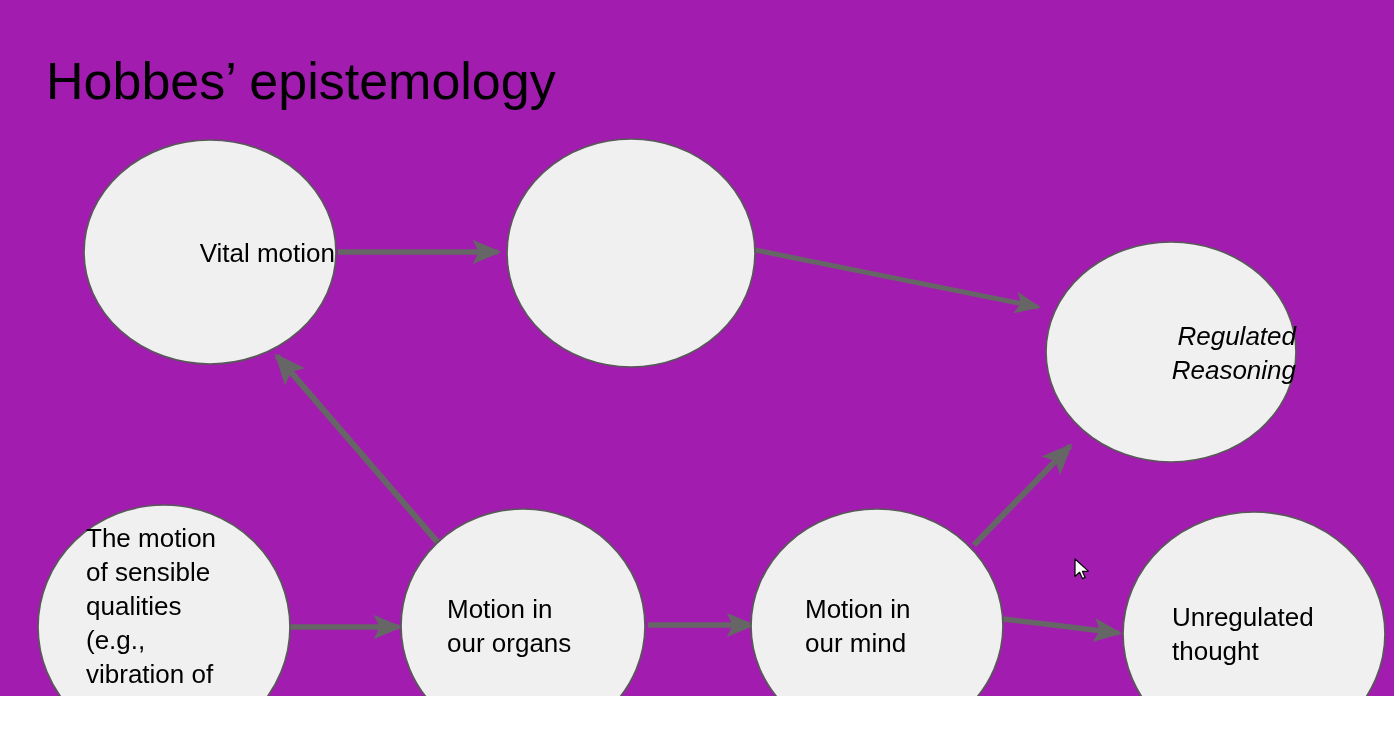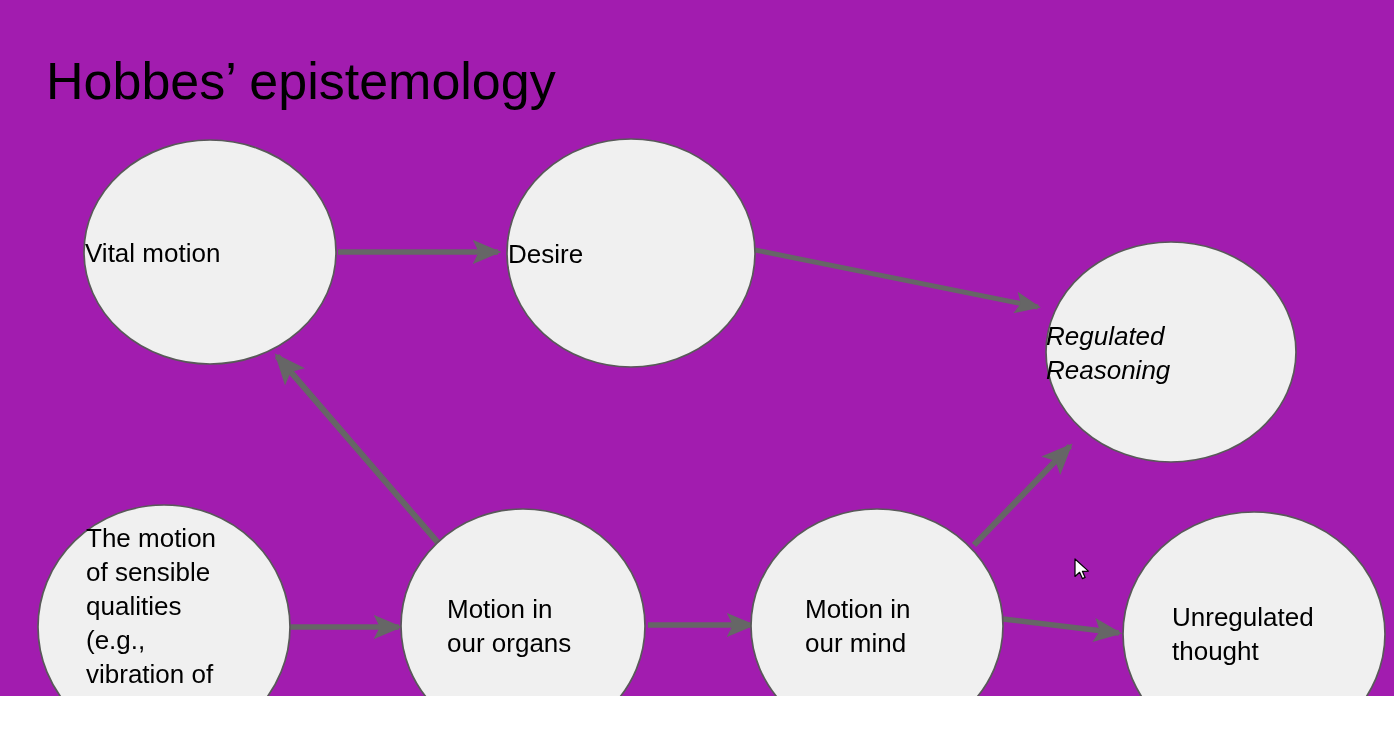--- a/index.html
+++ b/index.html
@@ -39,21 +39,21 @@
   }
   .node-label {
     position: absolute;
     color: #000000;
     font-size: 26px;
     line-height: 34px;
     white-space: pre-line;
     pointer-events: none;
   }
   .node-label.centered {
-    text-align: left;
+    text-align: right;
   }
   #cursor {
     position: absolute;
     left: 1074px;
     top: 558px;
     width: 18px;
     height: 24px;
   }
   #reaction-badge {
     position: absolute;
@@ -116,21 +116,20 @@
       <ellipse cx="1171" cy="352" rx="125" ry="110" fill="#f0f0f0" stroke="#595959" stroke-width="1.7"></ellipse>
       <ellipse cx="164" cy="627" rx="126" ry="122" fill="#f0f0f0" stroke="#595959" stroke-width="1.7"></ellipse>
       <ellipse cx="523" cy="626" rx="122" ry="117" fill="#f0f0f0" stroke="#595959" stroke-width="1.7"></ellipse>
       <ellipse cx="877" cy="626" rx="126" ry="117" fill="#f0f0f0" stroke="#595959" stroke-width="1.7"></ellipse>
       <ellipse cx="1254" cy="634" rx="131" ry="122" fill="#f0f0f0" stroke="#595959" stroke-width="1.7"></ellipse>
     </g>
   </svg>
 
   <div class="node-label centered" style="left:85px; top:236px; width:250px;">Vital motion</div>
 
-  <div class="node-label centered" style="left:508px; top:237px; width:246px;">Desire</div>
 
   <div class="node-label centered" style="left:1046px; top:319px; width:250px;font-style:italic;">Regulated
 Reasoning</div>
 
   <div class="node-label" style="left:86px; top:521px; width:230px; line-height:34px;">The motion
 of sensible
 qualities
 (e.g.,
 vibration of
 the air)</div>

